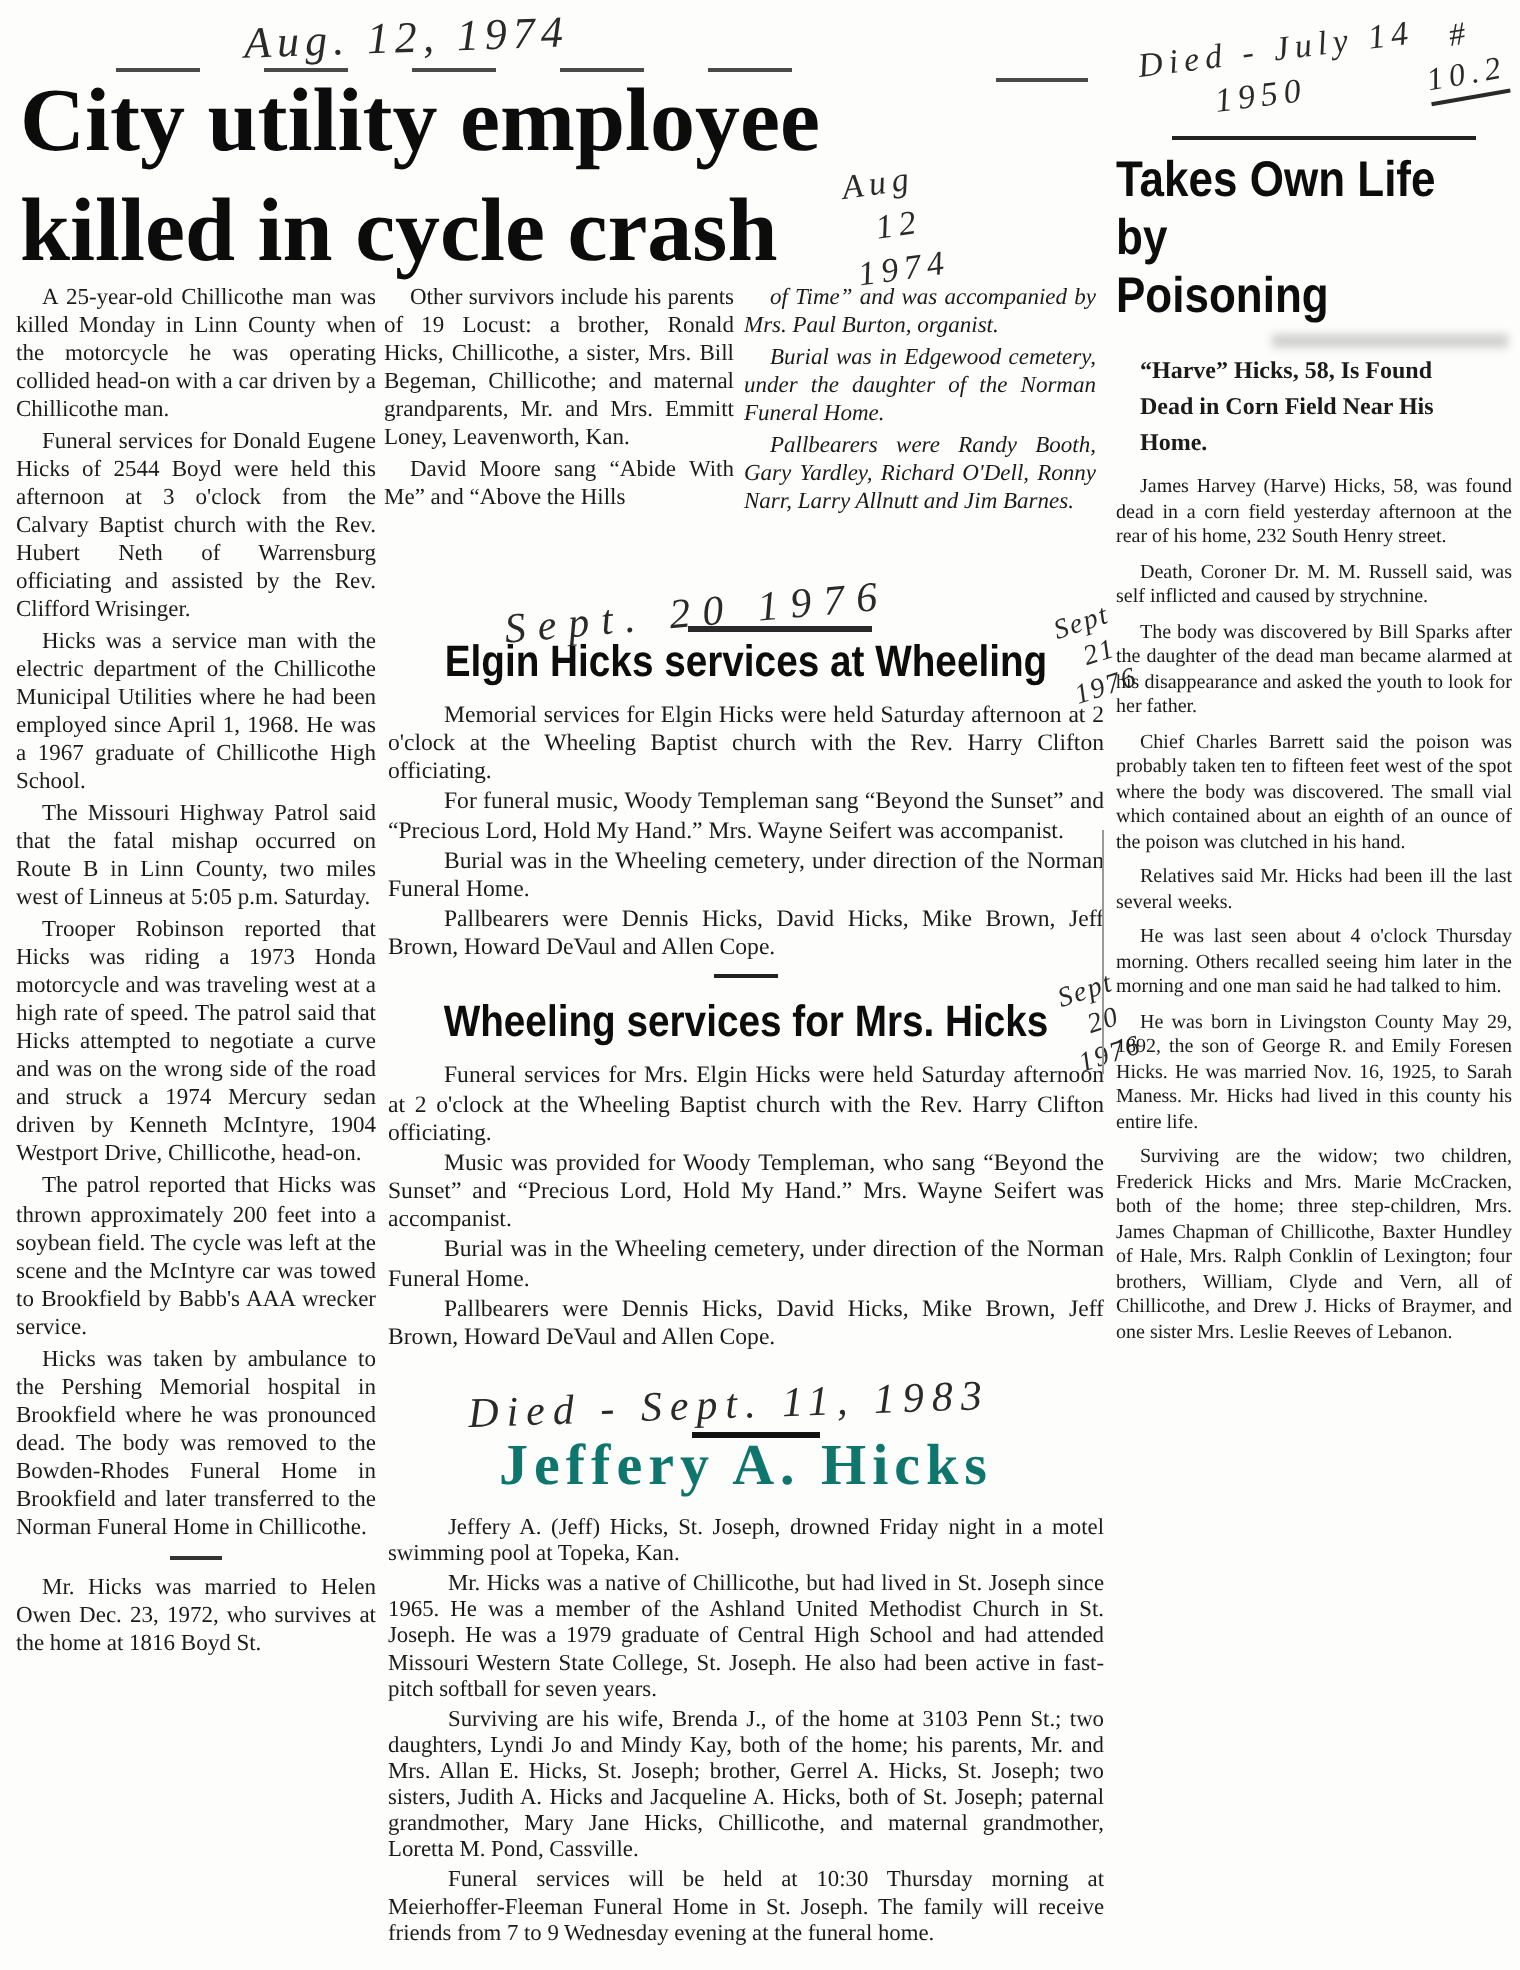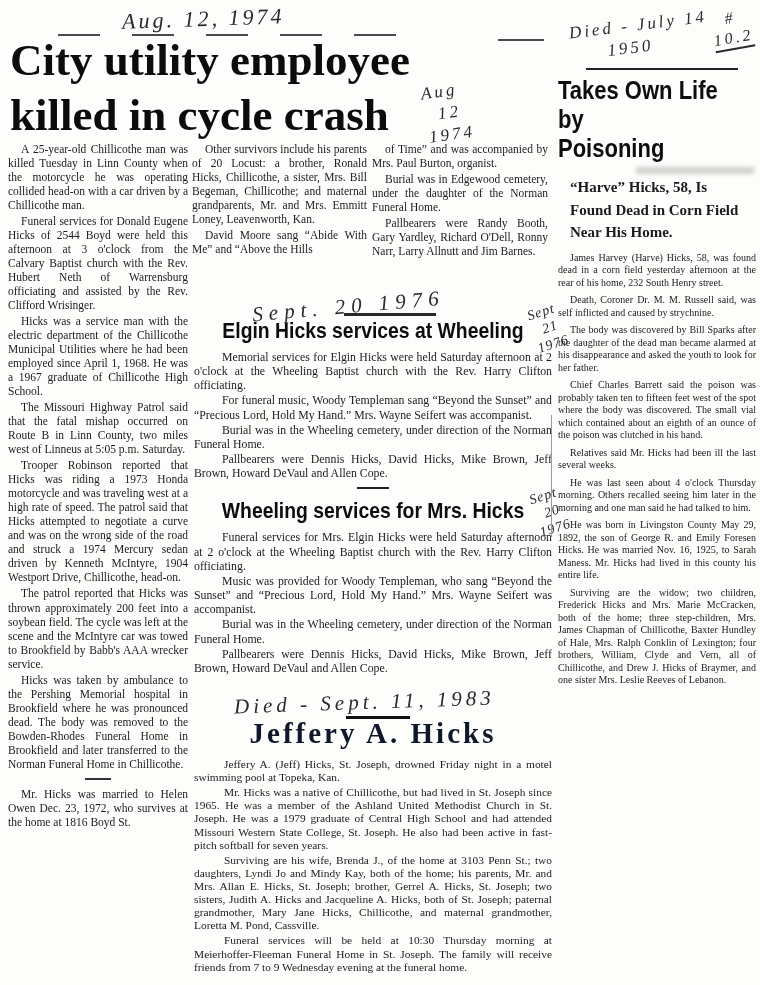--- a/index.html
+++ b/index.html
@@ -43,37 +43,37 @@
     font-family:"Liberation Serif",serif;letter-spacing:0;
   }
   .sans-head{
     font-family:"Liberation Sans",sans-serif;font-weight:bold;color:#0d0d0d;
     transform:scaleX(.88);transform-origin:center;margin:2px 0 6px 0;text-align:center;
   }
   .elgin-head,.wheeling-head{font-size:22px;line-height:26px;}
   .right-head{font-size:25px;line-height:29px;text-align:left;transform-origin:left;margin:0 0 2px 0;}
   .jeffery-head{
     font-family:"Liberation Serif",serif;font-weight:bold;font-size:29px;
-    letter-spacing:3px;text-align:center;margin:2px 0 8px 0;color:#0f172a;
+    letter-spacing:3px;text-align:center;margin:2px 0 8px 0;color:#0f766e;
   }
   .head-wrap{position:relative;}
   
   .col{position:absolute;top:142px;font-size:11.5px;line-height:1.22;text-align:justify;}
   .col p{margin:0 0 2px 0;text-indent:13px;}
   .col1{left:8px;width:180px;}
   .col2{left:192px;width:175px;}
-  .col3{left:372px;width:176px;}
+  .col3{left:372px;width:176px;font-style:italic;}
   
   .middle{position:absolute;left:194px;top:294px;width:358px;}
   .mid-p{font-size:11.8px;line-height:1.2;text-align:justify;margin:0 0 1px 0;text-indent:28px;}
   .jeff-p{font-size:11.4px;line-height:1.15;text-align:justify;margin:0 0 2px 0;text-indent:30px;}
   
   .rightcol{position:absolute;left:558px;top:8px;width:198px;}
   .subhead{
-    font-weight:bold;font-size:15px;line-height:1.5;margin:2px 0 8px 12px;width:172px;
+    font-weight:bold;font-size:12px;line-height:1.5;margin:2px 0 8px 12px;width:172px;
   }
   .rightcol p{font-size:10px;line-height:1.25;text-align:justify;margin:0 0 5px 0;text-indent:12px;}
 </style>
 </head>
 <body>
 
 <div class="page">
 
   <div class="hw hw-top-date">Aug. 12, 1974</div>
   <div class="dash-top"></div>
@@ -84,33 +84,33 @@
     <span>killed in cycle crash</span>
   </h1>
 
   <div class="hw hw-headline-date">
     <div>Aug</div>
     <div>12</div>
     <div>1974</div>
   </div>
 
   <div class="col col1">
-    <p>A 25-year-old Chillicothe man was killed Tuesday in Linn County when the motorcycle he was operating collided head-on with a car driven by a Chillicothe man.</p>
+    <p>A 25-year-old Chillicothe man was killed Monday in Linn County when the motorcycle he was operating collided head-on with a car driven by a Chillicothe man.</p>
     <p>Funeral services for Donald Eugene Hicks of 2544 Boyd were held this afternoon at 3 o'clock from the Calvary Baptist church with the Rev. Hubert Neth of Warrensburg officiating and assisted by the Rev. Clifford Wrisinger.</p>
     <p>Hicks was a service man with the electric department of the Chillicothe Municipal Utilities where he had been employed since April 1, 1968. He was a 1967 graduate of Chillicothe High School.</p>
     <p>The Missouri Highway Patrol said that the fatal mishap occurred on Route B in Linn County, two miles west of Linneus at 5:05 p.m. Saturday.</p>
     <p>Trooper Robinson reported that Hicks was riding a 1973 Honda motorcycle and was traveling west at a high rate of speed. The patrol said that Hicks attempted to negotiate a curve and was on the wrong side of the road and struck a 1974 Mercury sedan driven by Kenneth McIntyre, 1904 Westport Drive, Chillicothe, head-on.</p>
     <p>The patrol reported that Hicks was thrown approximately 200 feet into a soybean field. The cycle was left at the scene and the McIntyre car was towed to Brookfield by Babb's AAA wrecker service.</p>
     <p>Hicks was taken by ambulance to the Pershing Memorial hospital in Brookfield where he was pronounced dead. The body was removed to the Bowden-Rhodes Funeral Home in Brookfield and later transferred to the Norman Funeral Home in Chillicothe.</p>
     <div class="small-divider"></div>
     <p>Mr. Hicks was married to Helen Owen Dec. 23, 1972, who survives at the home at 1816 Boyd St.</p>
   </div>
 
   <div class="col col2">
-    <p>Other survivors include his parents of 20 Locust: a brother, Ronald Hicks, Chillicothe, a sister, Mrs. Bill Begeman, Chillicothe; and maternal grandparents, Mr. and Mrs. Emmitt Loney, Leavenworth, Kan.</p>
+    <p>Other survivors include his parents of 19 Locust: a brother, Ronald Hicks, Chillicothe, a sister, Mrs. Bill Begeman, Chillicothe; and maternal grandparents, Mr. and Mrs. Emmitt Loney, Leavenworth, Kan.</p>
     <p>David Moore sang “Abide With Me” and “Above the Hills</p>
   </div>
 
   <div class="col col3">
     <p>of Time” and was accompanied by Mrs. Paul Burton, organist.</p>
     <p>Burial was in Edgewood cemetery, under the daughter of the Norman Funeral Home.</p>
     <p>Pallbearers were Randy Booth, Gary Yardley, Richard O'Dell, Ronny Narr, Larry Allnutt and Jim Barnes.</p>
   </div>
 
   <section class="middle">

